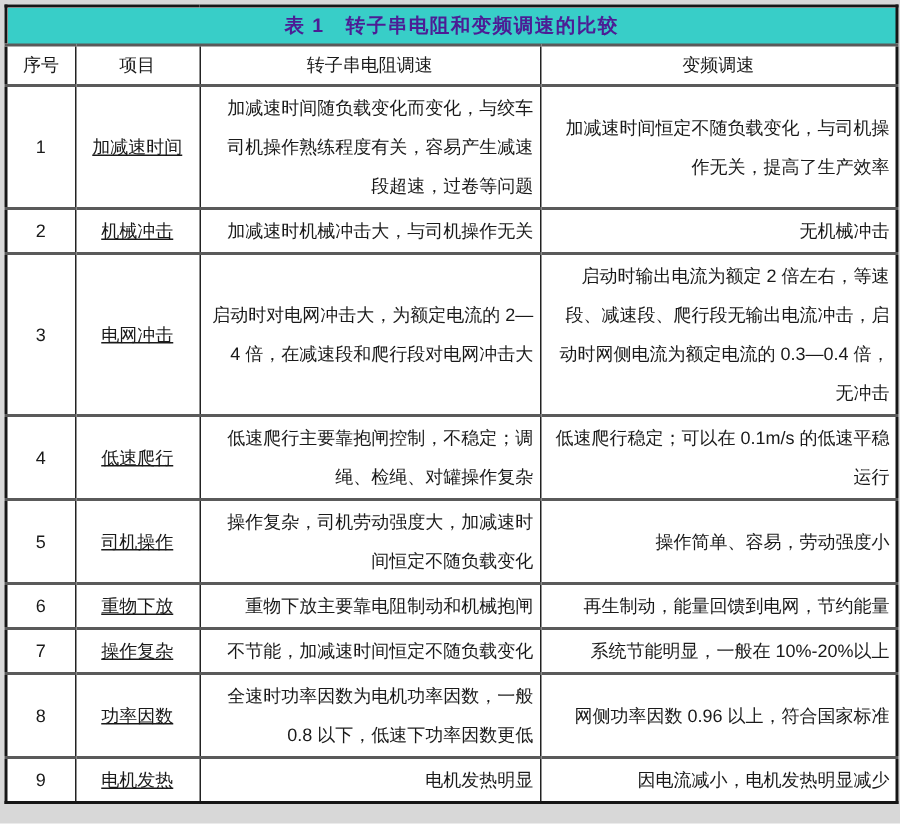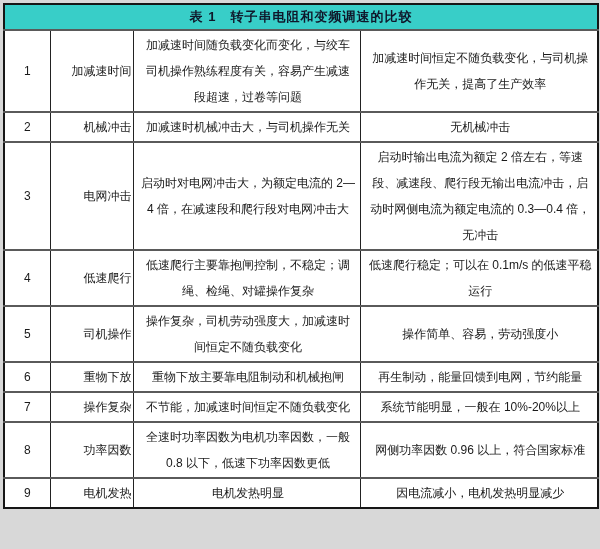--- a/index.html
+++ b/index.html
@@ -42,35 +42,36 @@
   }
   tr td:first-child { border-left: none; }
   tr.title-row td { border-top: none; }
 
   .title-cell {
     background: #38cec8;
     text-align: center;
     font-weight: bold;
     font-size: 13px;
     letter-spacing: 1px;
-    color: #0f172a;
+    color: #4c1d95;
     height: 26px;
   }
   .hd {
     text-align: center;
     height: 27px;
   }
   .num {
     text-align: center;
   }
   .item {
-    text-align: right;
+    text-align: center;
+    text-decoration: underline;
   }
   .txt {
-    text-align: center;
+    text-align: right;
     padding: 1px 4px 1px 7px;
     line-height: 26px;
   }
 </style>
 </head>
 <body>
 
 <div class="page">
   <table class="cmp-table">
     <colgroup>
@@ -78,20 +79,26 @@
         <col class="c2">
         <col class="c3">
         <col class="c4">
     </colgroup>
 
     <tbody>
         <tr class="title-row">
       <td colspan="4" class="title-cell">表 1　转子串电阻和变频调速的比较</td>
     </tr>
 
+    <tr class="header-row">
+      <td class="hd">序号</td>
+      <td class="hd">项目</td>
+      <td class="hd">转子串电阻调速</td>
+      <td class="hd">变频调速</td>
+    </tr>
 
     <tr style="height:79px">
       <td class="num">1</td>
       <td class="item">加减速时间</td>
       <td class="txt">加减速时间随负载变化而变化，与绞车司机操作熟练程度有关，容易产生减速段超速，过卷等问题</td>
       <td class="txt">加减速时间恒定不随负载变化，与司机操作无关，提高了生产效率</td>
     </tr>
 
     <tr style="height:28px">
       <td class="num">2</td>

